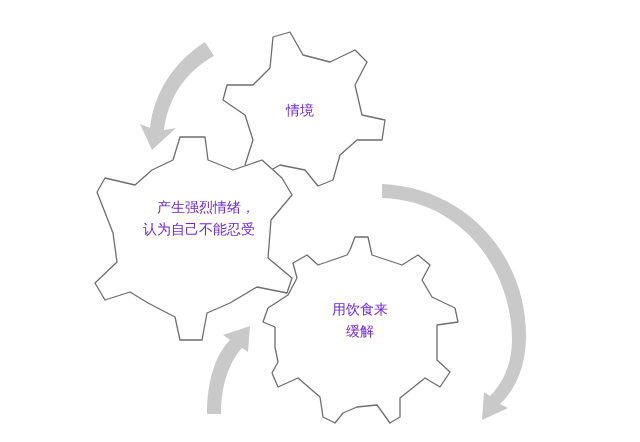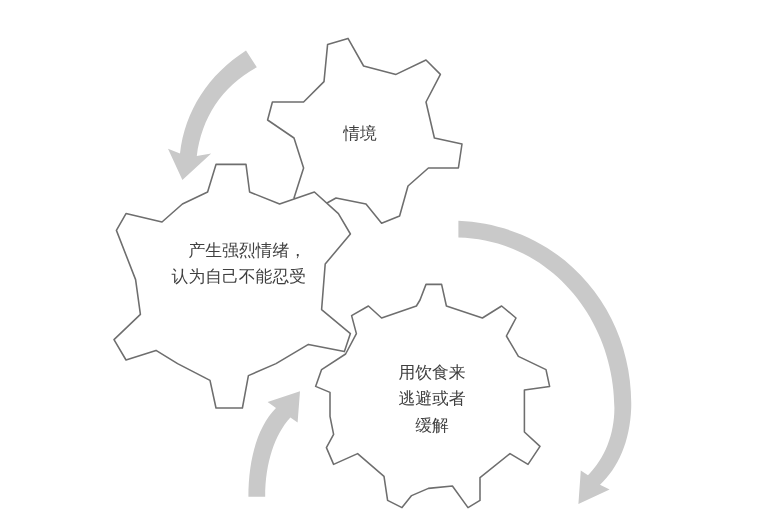--- a/index.html
+++ b/index.html
@@ -2,22 +2,22 @@
 <html><head>
   <meta charset="utf-8">
   <style>
     html, body { margin: 0; padding: 0; background: #ffffff; }
     #canvas { position: relative; width: 640px; height: 442px; overflow: hidden; background: #ffffff; }
     svg { position: absolute; left: 0; top: 0; }
     .gear { fill: #ffffff; stroke: #6e6e6e; stroke-width: 1.3; stroke-linejoin: round; }
     .arrow { fill: #c9c9c9; stroke: none; }
     .label {
       position: absolute;
-      font-family: Liberation Sans, sans-serif;
-      color: #404040;
+      font-family: Liberation Mono, monospace;
+      color: #6d28d9;
       text-align: center;
       white-space: nowrap;
       line-height: 22px;
       font-size: 14px;
     }
     .label span { display: block; }
   </style>
 </head>
 <body>
 
@@ -41,16 +41,15 @@
     <span>情境</span>
   </div>
 
   <div class="label" style="left:125px; top:197px; width:130px; line-height:22px;text-align:right;">
     <span>产生强烈情绪，</span>
     <span>认为自己不能忍受</span>
   </div>
 
   <div class="label" style="left:320px; top:299px; width:80px; line-height:22px;">
     <span>用饮食来</span>
-    <span>逃避或者</span>
     <span>缓解</span>
   </div>
 </div>
 
 </body></html>

